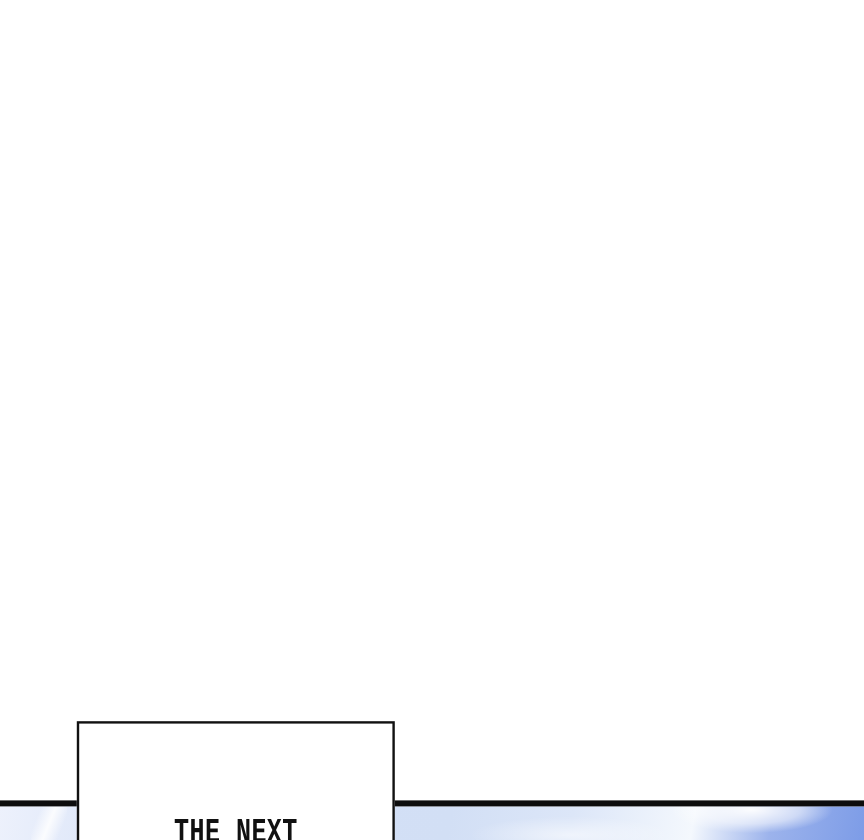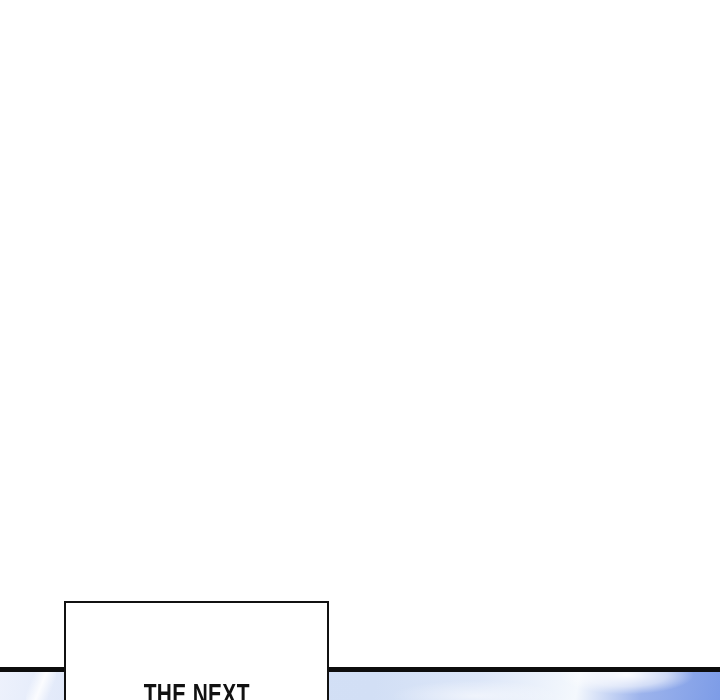--- a/index.html
+++ b/index.html
@@ -12,20 +12,21 @@
     overflow: hidden;
     background: #ffffff;
     position: relative;
     font-family: "Liberation Sans", sans-serif;
   }
 
   .comic-page {
     position: absolute;
     inset: 0;
     background: #ffffff;
+    font-family: Liberation Mono, monospace;
   }
 
   
   .sky-panel {
     position: absolute;
     left: 0;
     top: 672px;
     width: 720px;
     height: 28px;
     background:

